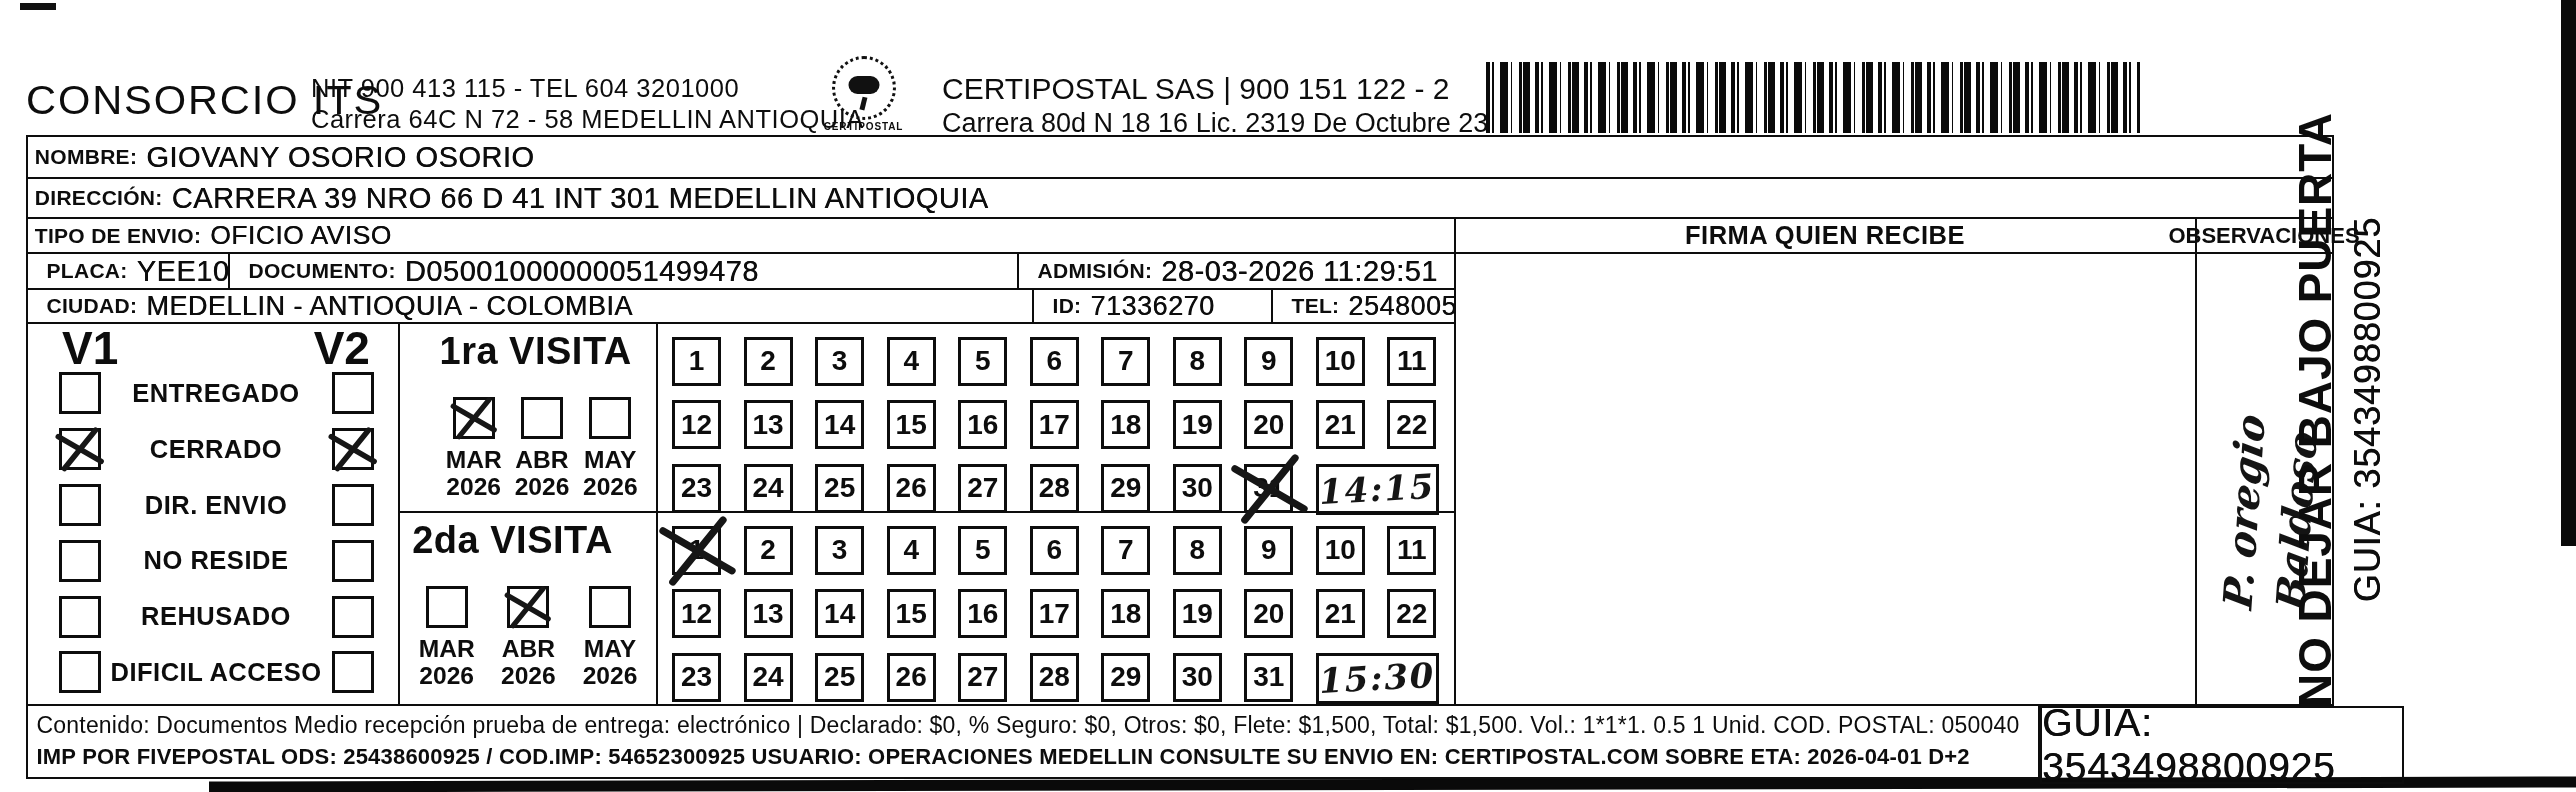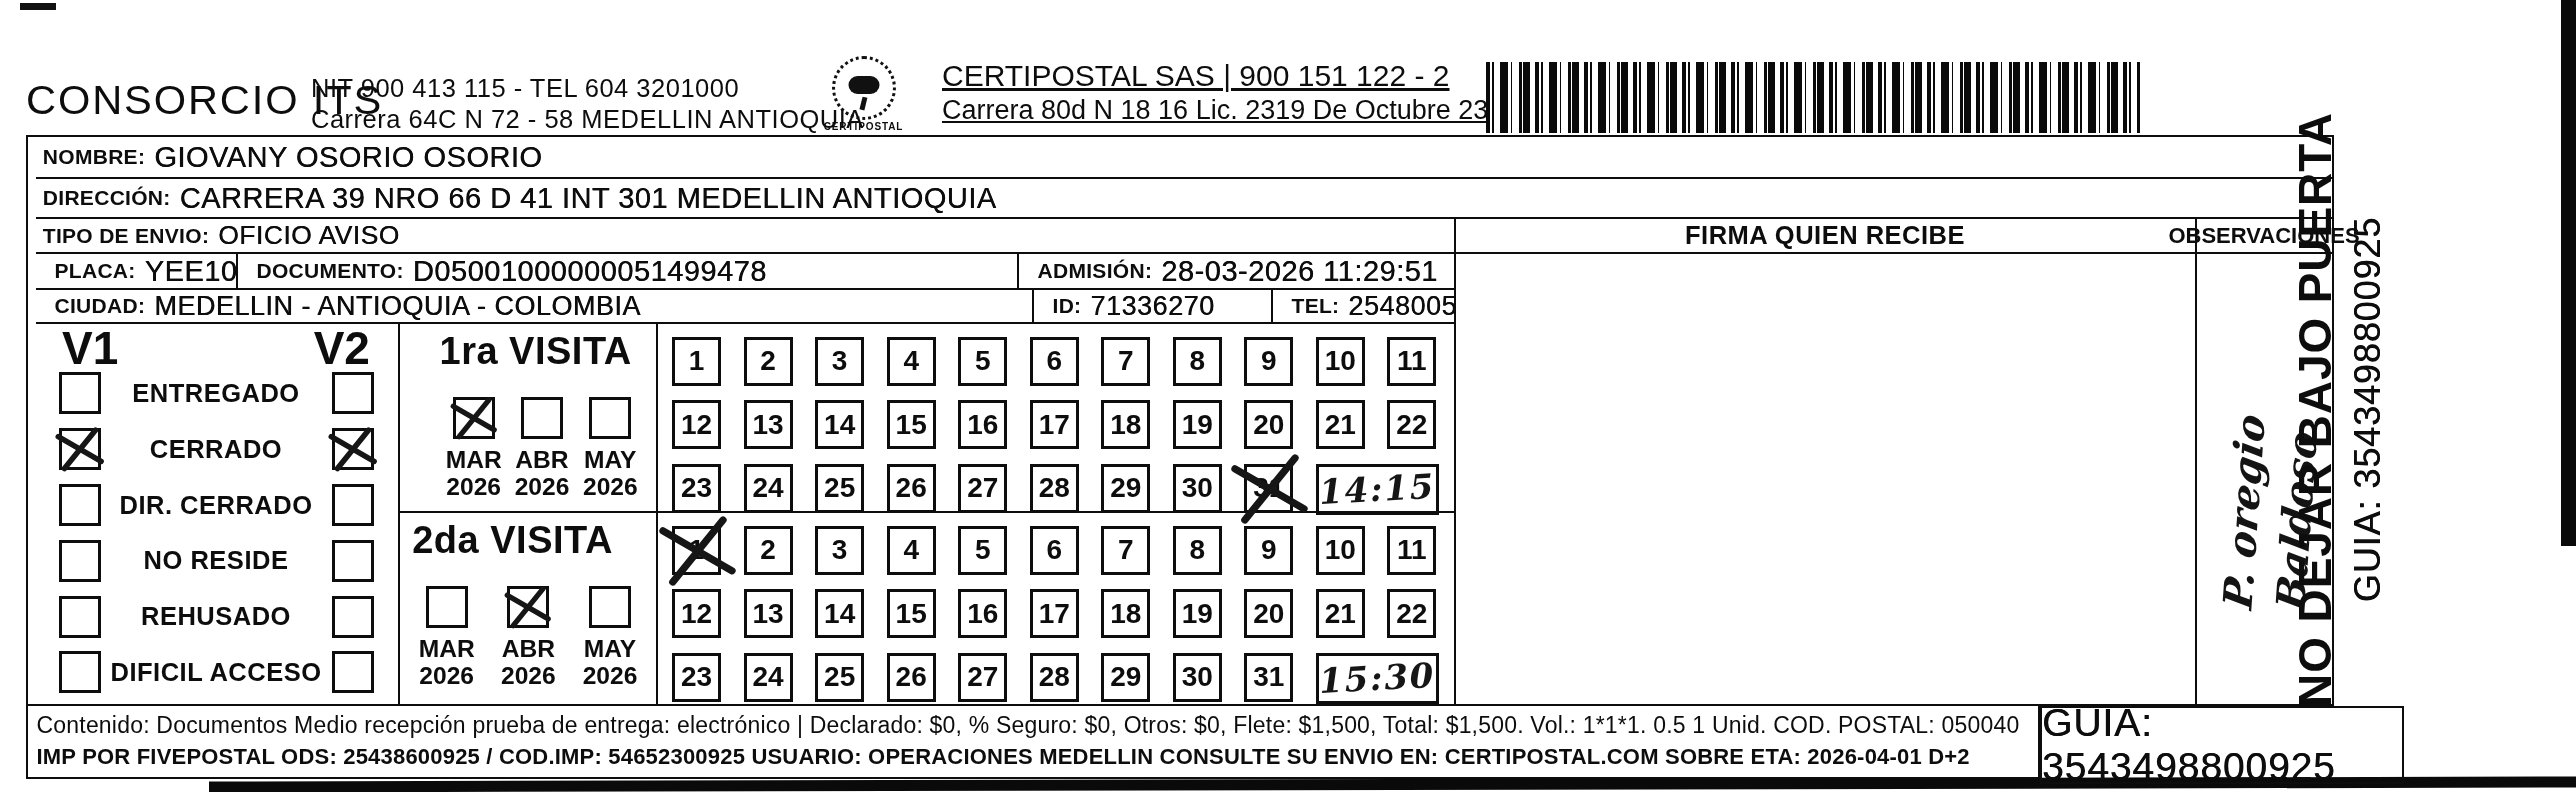--- a/index.html
+++ b/index.html
@@ -11,32 +11,32 @@
 
   
   .corner-mark{left:20px;top:2.7px;width:36px;height:7.3px;background:#111;}
   .consorcio{left:25.5px;top:78px;font-size:40px;letter-spacing:1.8px;transform:scaleX(1.04);transform-origin:left;}
   .nit-block{left:311px;top:73px;font-size:25.5px;line-height:31px;letter-spacing:0.5px;}
   .logo-wrap{left:818px;top:56px;width:91px;text-align:center;}
   .logo-circle{width:58px;height:58px;border:3.6px dotted #111;border-radius:50%;margin:0 auto;position:relative;}
   .logo-glyph{position:absolute;left:50%;top:45%;transform:translate(-50%,-50%);width:31px;height:18px;background:#111;border-radius:9px;}
   .logo-tail{position:absolute;left:46%;top:66%;width:4.6px;height:12.7px;background:#111;transform:rotate(14deg);}
   .logo-caption{font-size:10px;font-weight:700;letter-spacing:0.9px;margin-top:1px;}
-  .certi-block{left:942px;top:58px;font-size:27px;line-height:35px;text-decoration:underline;}
+  .certi-block{left:942px;top:71px;font-size:27px;line-height:35px;}
   .certi-block .l1{font-size:30px;}
   .barcode{left:1486px;top:62px;width:654px;height:71px;
     background:repeating-linear-gradient(90deg,
       #0a0a0a 0 3.6px,#fff 3.6px 6.4px,#0a0a0a 6.4px 8.2px,#fff 8.2px 13.7px,
       #0a0a0a 13.7px 22px,#fff 22px 24.6px,#0a0a0a 24.6px 26.4px,#fff 26.4px 33px,
       #0a0a0a 33px 36px,#fff 36px 37px,#0a0a0a 37px 44px,#fff 44px 49px);
   }
 
   
   .form-box{left:25.5px;top:135px;width:2308px;height:571px;border:2.7px solid #0d0d0d;box-sizing:border-box;}
-  .frow{display:flex;align-items:center;box-sizing:border-box;border-bottom:2.7px solid #0d0d0d;padding:0 7.3px;white-space:nowrap;overflow:hidden;margin-left:8px;}
+  .frow{display:flex;align-items:center;box-sizing:border-box;border-bottom:2.7px solid #0d0d0d;padding:0 7.3px;white-space:nowrap;overflow:hidden;}
   .lbl{font-size:21px;font-weight:700;letter-spacing:0.3px;margin-right:9px;}
   .val{font-size:29px;letter-spacing:0.5px;text-shadow:0.4px 0 currentColor;}
   .row-nombre{height:42px;}
   .row-direccion{height:40px;}
 
   .lower{display:flex;height:485px;}
   .left-col{width:1428px;box-sizing:border-box;border-right:2.7px solid #0d0d0d;display:flex;flex-direction:column;}
   .row-tipo{height:35px;border-bottom:2.7px solid #0d0d0d;}
   .row-placa{height:36px;border-bottom:2.7px solid #0d0d0d;padding:0;}
   .row-ciudad{height:34px;border-bottom:2.7px solid #0d0d0d;padding:0;}
@@ -217,21 +217,21 @@
                   <span class="status-label">CERRADO</span>
                   <span class="cb">
                     <span class="xmark" style="transform: translate(-50%, -50%) scale(1.1) rotate(-4deg);">
                       <i></i>
                       <i></i>
                     </span>
                   </span>
                 </div>
                 <div class="status-row">
                   <span class="cb"></span>
-                  <span class="status-label">DIR. CERRADO</span>
+                  <span class="status-label">DIR. ENVIO</span>
                   <span class="cb"></span>
                 </div>
                 <div class="status-row">
                   <span class="cb"></span>
                   <span class="status-label">NO RESIDE</span>
                   <span class="cb"></span>
                 </div>
                 <div class="status-row">
                   <span class="cb"></span>
                   <span class="status-label">REHUSADO</span>

